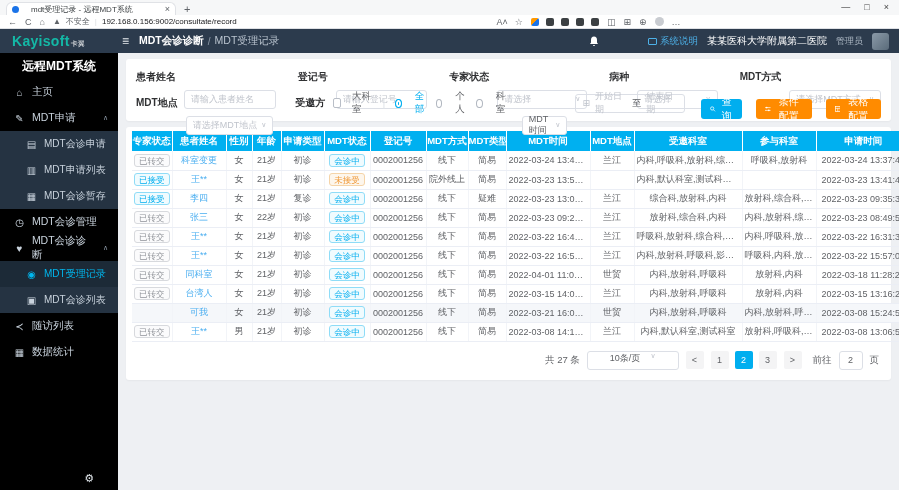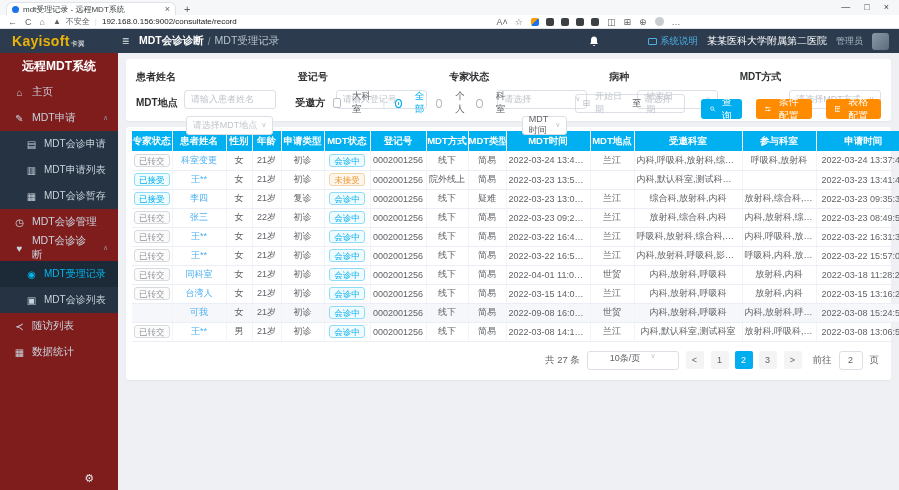--- a/index.html
+++ b/index.html
@@ -3,21 +3,21 @@
 <meta charset="utf-8">
 <style>
   * { margin:0; padding:0; box-sizing:border-box; }
   html,body { width:899px; height:490px; overflow:hidden;
     font-family:"Liberation Sans","DejaVu Sans",sans-serif; }
   body { background:#eef0f3; position:relative; }
 
   
   .tabstrip { height:15px; background:#f6f7f8; display:flex; align-items:flex-end; padding-left:6px; }
   .tab { width:170px; height:13px; background:#fff; border:1px solid #e0e2e6; border-bottom:none;
-    border-radius:6px 6px 0 0; display:flex; align-items:center; gap:4px; padding:0 5px; }
+    border-radius:6px 6px 0 0; display:flex; align-items:center; gap:12px; padding:0 5px; }
   .favicon { width:7px; height:7px; border-radius:50%; background:#1a73e8; flex:none; }
   .tab-title { font-size:8px; color:#3c4043; white-space:nowrap; overflow:hidden; flex:1; }
   .tab-close { font-size:9px; color:#5f6368; line-height:1; }
   .newtab { font-size:11px; color:#5f6368; margin-left:8px; line-height:12px; }
   .wincontrols { margin-left:auto; display:flex; gap:14px; padding:0 10px; align-self:center; }
   .wincontrols span { font-size:9px; color:#444; line-height:15px; }
   .addressbar { height:14px; background:#fff; border-bottom:1px solid #dfe1e5; display:flex; align-items:center; padding:0 8px; gap:8px; }
   .navico { font-size:9px; color:#5f6368; }
   .urlbox { flex:1; display:flex; align-items:center; gap:5px; font-size:8px; color:#5f6368; max-width:470px; }
   .warn-ico { color:#5f6368; font-size:8px; }
@@ -27,37 +27,37 @@
   .extrow { display:flex; gap:7px; align-items:center; }
   .extsq { width:8px; height:8px; border-radius:2px; background:#3c4043; }
   .extsq.c1 { background:linear-gradient(135deg,#f90 50%,#1a73e8 50%); }
   .rt-icons { display:flex; gap:8px; align-items:center; }
   .rt-icons span { font-size:9px; color:#5f6368; }
   .profile-dot { width:9px; height:9px; border-radius:50%; background:#c9ccd1; }
 
   
   .appheader { height:24px; background:#2c3b4d; display:flex; align-items:center; }
   .logo-zone { width:118px; flex:none; display:flex; align-items:baseline; padding-left:12px; }
-  .logo-text { color:#eab308; font-weight:bold; font-size:14px; letter-spacing:.3px; }
+  .logo-text { color:#14b8a6; font-weight:bold; font-size:14px; letter-spacing:.3px; }
   .logo-suffix { color:#fff; font-size:7px; margin-left:1px; }
   .collapse-ico { color:#e6eaee; font-size:12px; margin:0 10px 0 4px; }
   .bc-parent { color:#fff; font-size:10.5px; font-weight:bold; }
   .bc-sep { color:#8b97a5; font-size:10px; margin:0 4px; }
   .bc-current { color:#b9c3ce; font-size:10.5px; }
   .hdr-right { margin-left:auto; display:flex; align-items:center; gap:9px; padding-right:10px; }
   .bell svg { display:block; }
   .sys-help { color:#4db1e8; font-size:9.5px; display:flex; align-items:center; gap:3px;margin-left:40px; }
   .mon-ico { width:9px; height:7px; border:1px solid #4db1e8; border-radius:1px; display:inline-block; }
   .hosp { color:#fff; font-size:10px; }
   .role { color:#aeb9c5; font-size:9px; }
   .avatar { width:17px; height:17px; border-radius:3px; background:linear-gradient(135deg,#8b9aa8,#5a6b7a); }
 
   
   .appbody { display:flex; height:438px; }
-  .sidebar { width:118px; flex:none; background:#7f1d1d; position:relative; }
+  .sidebar { width:118px; flex:none; background:#000000; position:relative; }
   .sys-title { color:#fff; font-size:12px; font-weight:bold; text-align:center; line-height:26px; }
   .menu-item { height:26px; display:flex; align-items:center; gap:7px; padding-left:14px; color:#c9d3dd; font-size:10.5px; cursor:pointer; }
   .menu-item.sub { background:#253342; padding-left:26px; font-size:10px; }
   .menu-item.active { background:#1c2a37; color:#00b7ee; }
   .mi-icon { font-size:10px; width:11px; text-align:center; }
   .menu-item.active .mi-icon { color:#00b7ee; }
   .mi-arrow { margin-left:auto; margin-right:10px; font-size:7px; color:#8b97a5; }
   .sidebar-gear { position:absolute; bottom:6px; right:24px; color:#dfe5ea; font-size:11px; }
 
   main { flex:1; padding:6px 8px; overflow:hidden; }
@@ -495,21 +495,21 @@
             <tr class="hl">
               <td><span class="chip green">已参加</span></td>
               <td><span class="namelink">可我</span></td>
               <td>女</td>
               <td>21岁</td>
               <td>初诊</td>
               <td><span class="chip cyan">会诊中</span></td>
               <td>0002001256</td>
               <td>线下</td>
               <td>简易</td>
-              <td>2022-09-08 16:00:00</td>
+              <td>2022-03-21 16:00:00</td>
               <td>世贸</td>
               <td>内科,放射科,呼吸科</td>
               <td>内科,放射科,呼吸科,测试科室</td>
               <td>2022-03-08 15:24:58</td>
             </tr>
             <tr>
               <td><span class="chip gray">已转交</span></td>
               <td><span class="namelink">王**</span></td>
               <td>男</td>
               <td>21岁</td>

